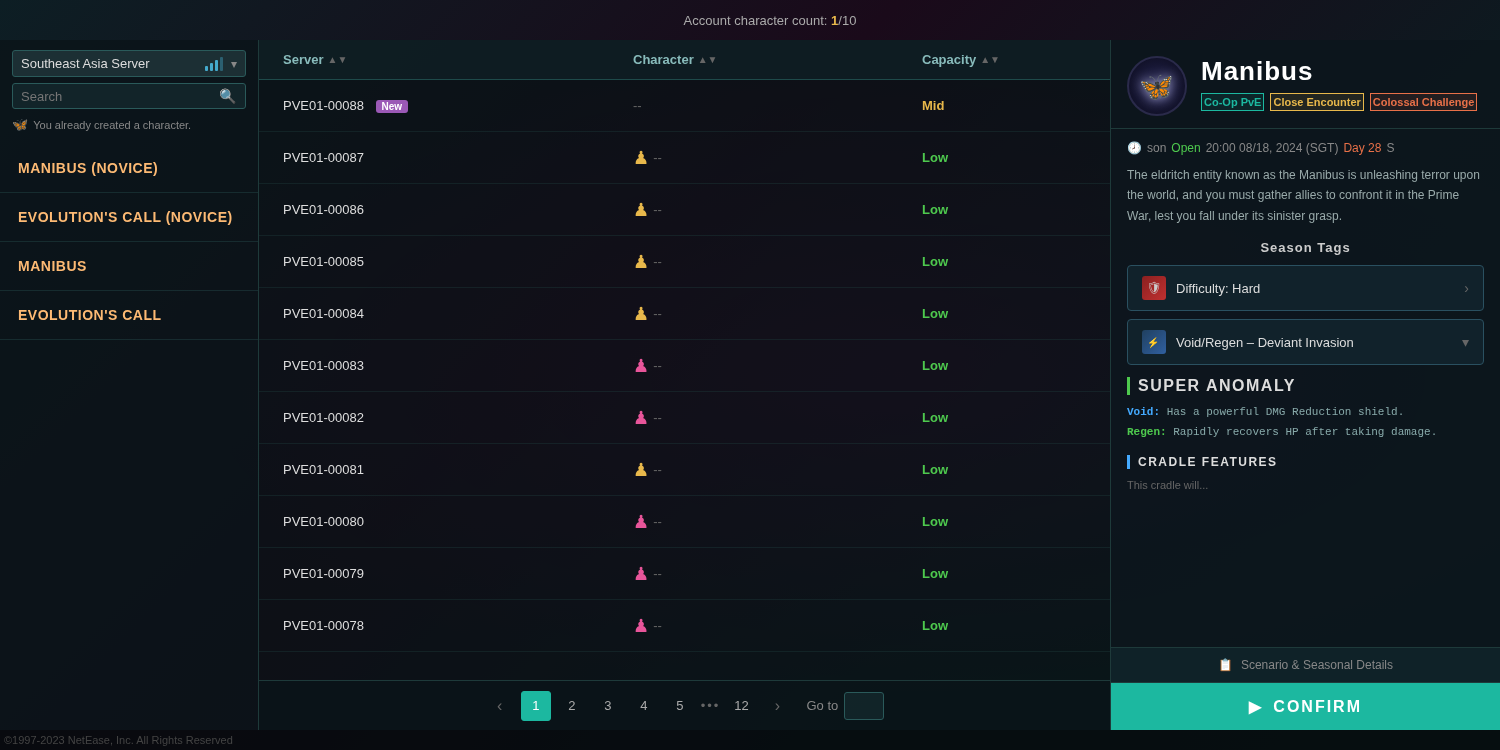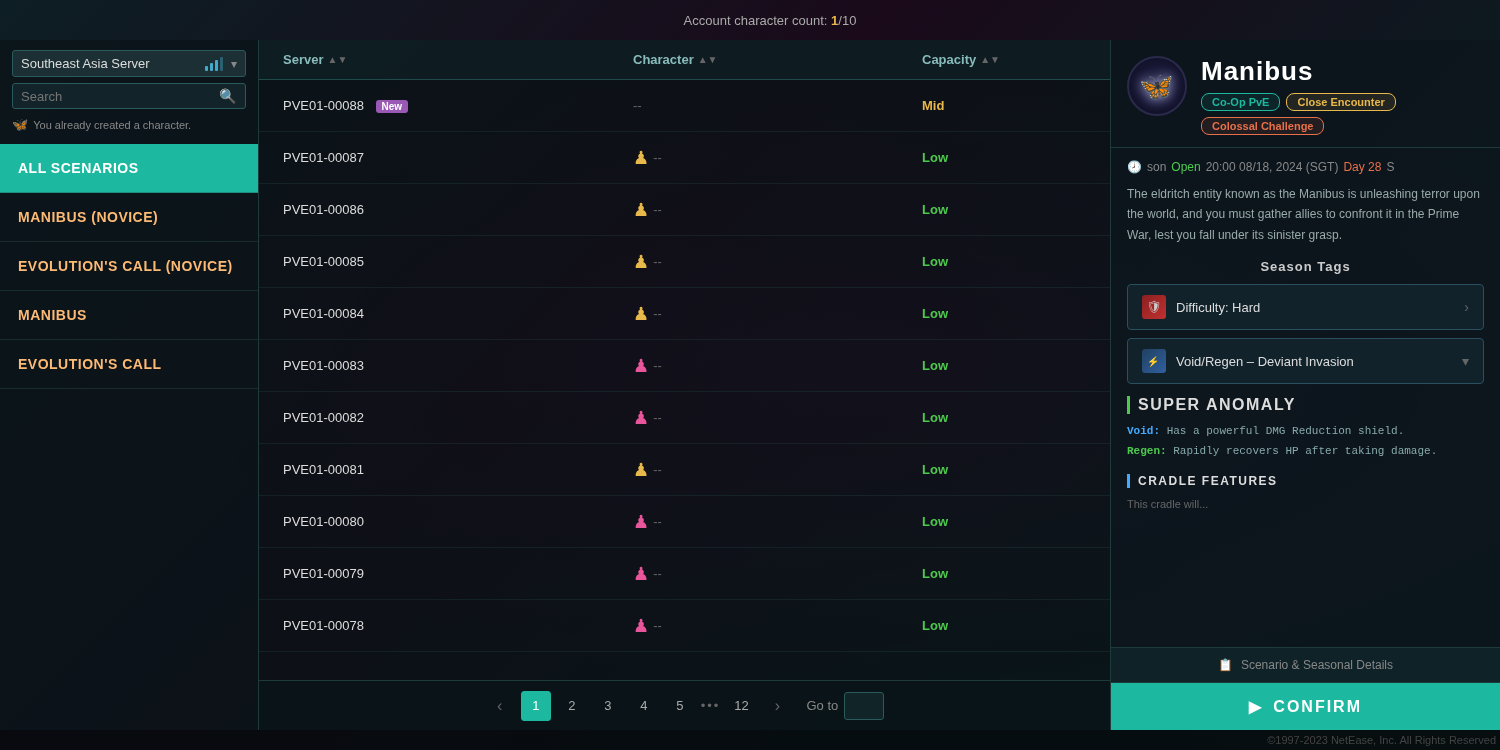--- a/index.html
+++ b/index.html
@@ -266,22 +266,22 @@
       filter: drop-shadow(0 0 6px rgba(200,200,255,0.8));
     }
     .scenario-name {
       font-size: 26px;
       font-weight: bold;
       color: #fff;
       letter-spacing: 1px;
     }
     .scenario-tags { display: flex; gap: 6px; margin-top: 6px; flex-wrap: wrap; }
     .tag {
-      padding: 2px 10px;
-      border-radius: 8px;
+      padding: 2px 2px;
+      border-radius: 0;
       font-size: 11px;
       font-weight: 600;
       border: 1px solid;
     }
     .tag-coop { color: #1cb8a0; border-color: #1cb8a0; background: rgba(28,184,160,0.1); }
     .tag-encounter { color: #e8b84b; border-color: #e8b84b; background: rgba(232,184,75,0.1); }
     .tag-colossal { color: #e87048; border-color: #e87048; background: rgba(232,112,72,0.1); }
 
     .scenario-body { flex: 1; overflow-y: auto; padding: 12px 16px; }
     .schedule-line {
@@ -417,21 +417,21 @@
       cursor: pointer;
       display: flex;
       align-items: center;
       justify-content: center;
       gap: 10px;
       transition: background 0.15s;
     }
 
     
     .footer {
-      text-align: right;
+      text-align: left;
       padding: 4px;
       font-size: 11px;
       color: #444;
       background: rgba(5,10,12,0.8);
       z-index: 3;
     }
 
     
     ::-webkit-scrollbar { width: 4px; }
     ::-webkit-scrollbar-track { background: rgba(10,20,25,0.5); }
@@ -474,23 +474,20 @@
         <input type="text" placeholder="Search" style="">
         <span class="search-icon">🔍</span>
       </div>
 
       <div class="character-notice">
         <span class="butterfly">🦋</span>
         <span>You already created a character.</span>
       </div>
 
       <div class="nav-items">
-        <div class="nav-item active">
-          <span>ALL SCENARIOS</span>
-        </div>
         <div class="nav-item">
           <span>MANIBUS (NOVICE)</span>
         </div>
         <div class="nav-item">
           <span>EVOLUTION'S CALL (NOVICE)</span>
         </div>
         <div class="nav-item">
           <span>MANIBUS</span>
         </div>
         <div class="nav-item">

